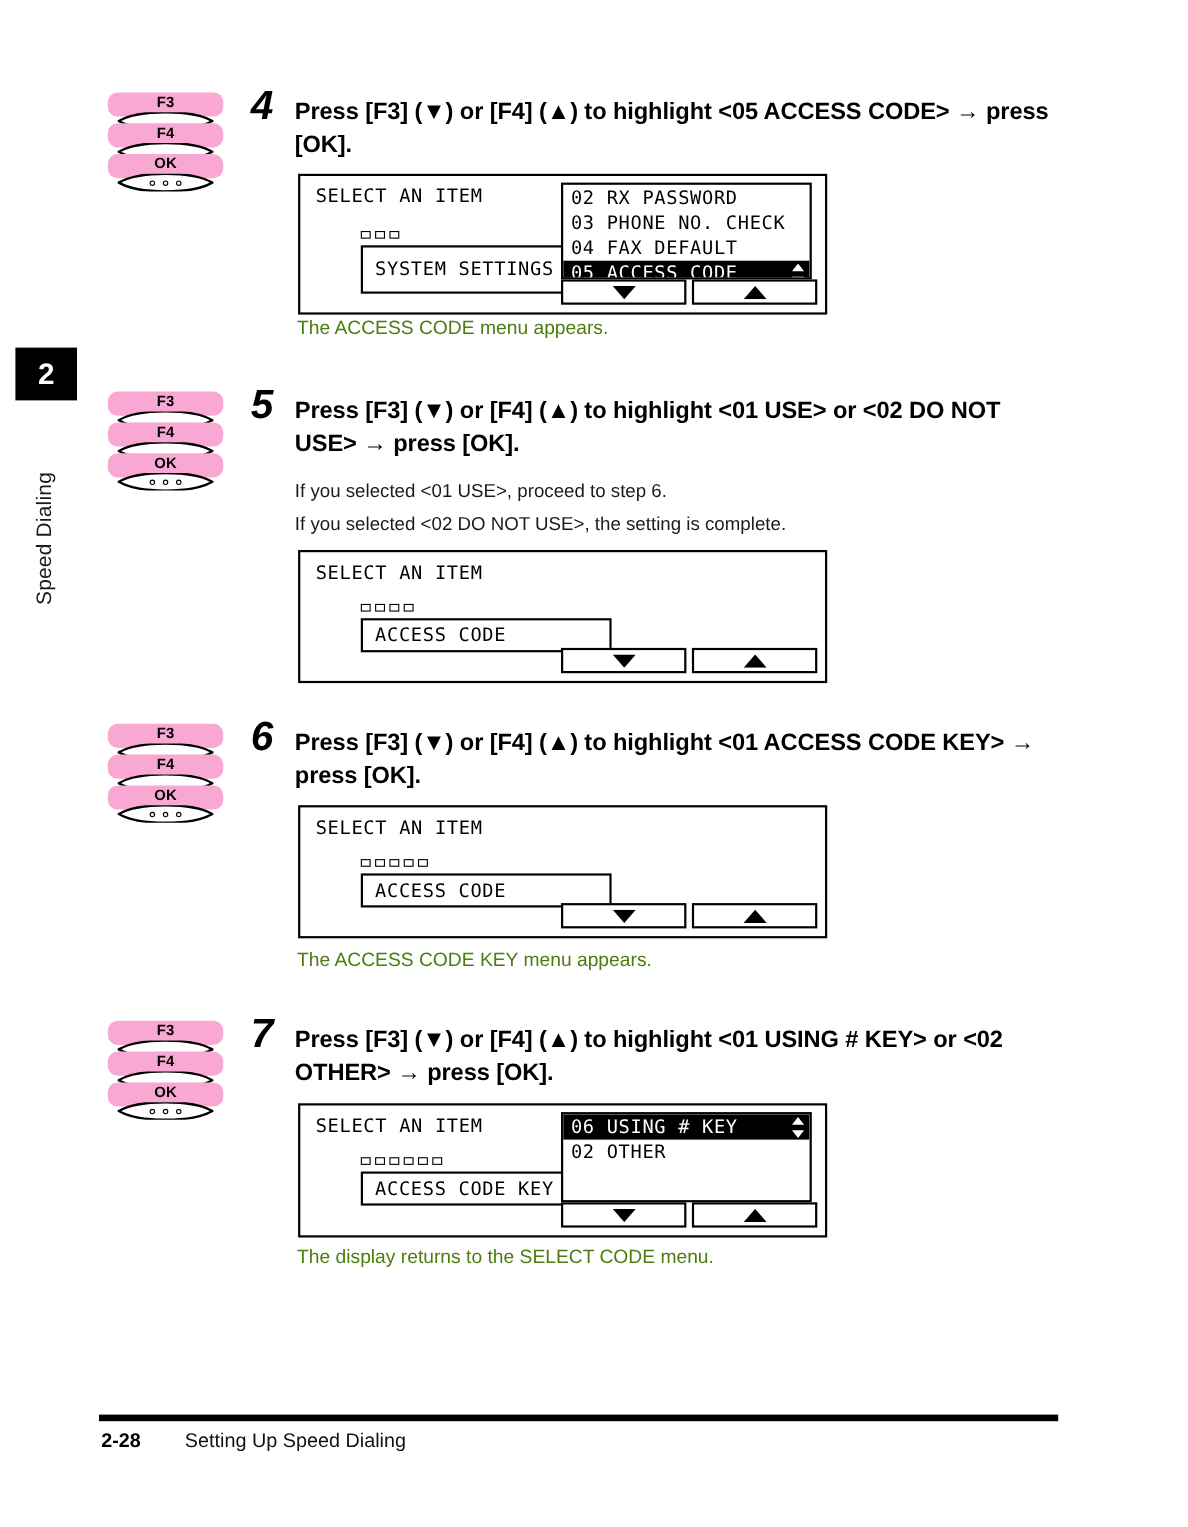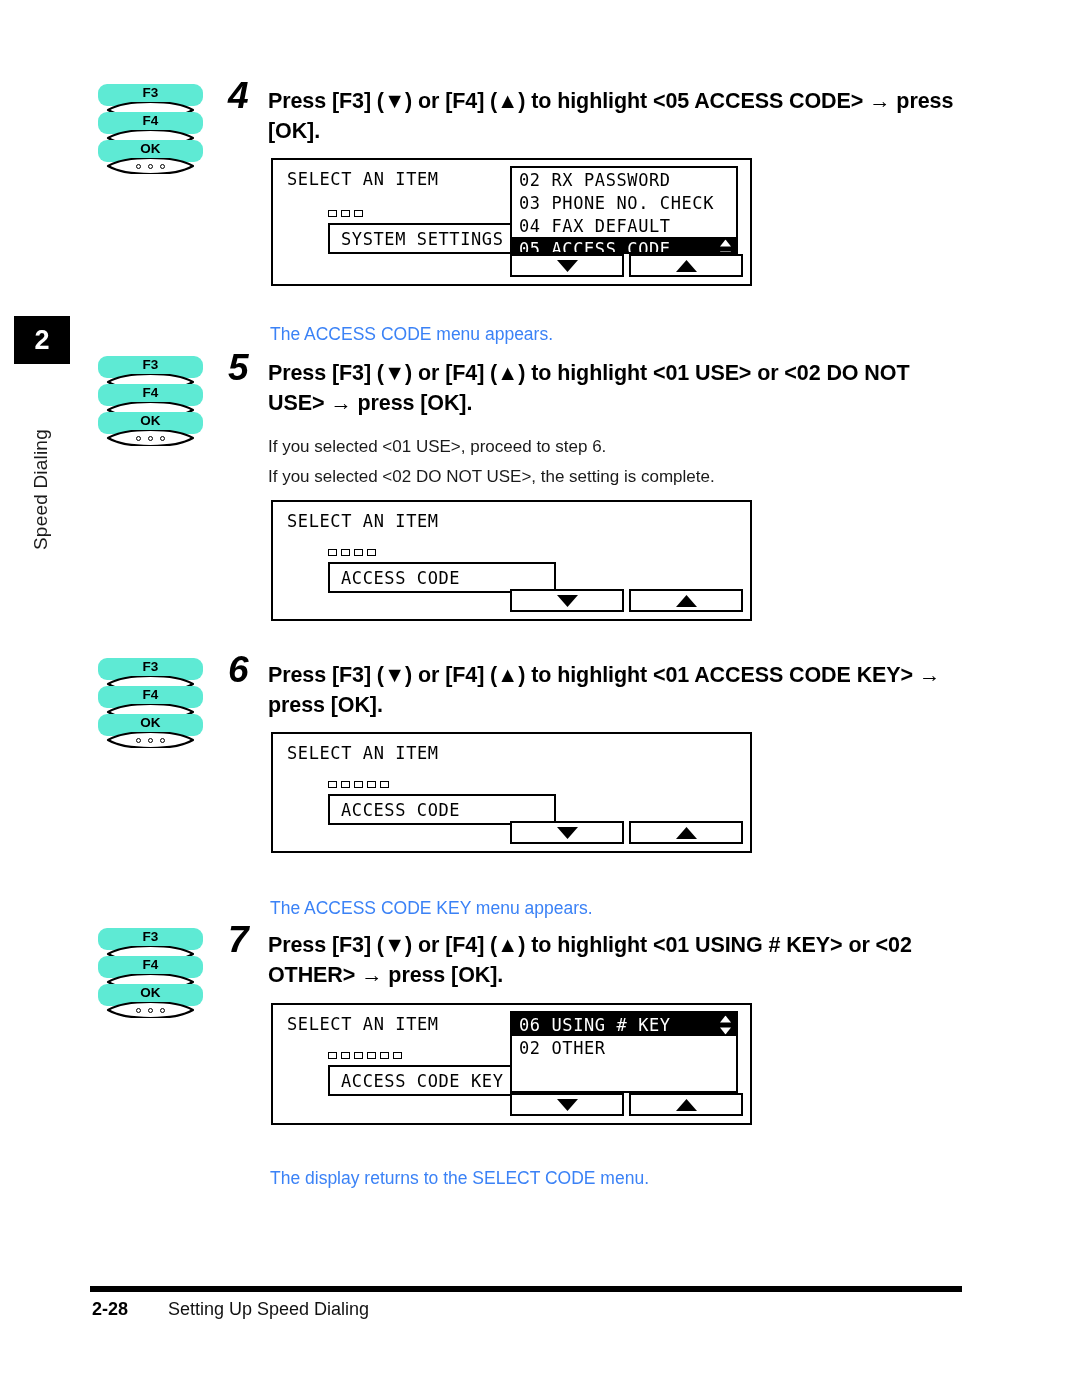--- a/index.html
+++ b/index.html
@@ -49,21 +49,21 @@
   
   .keys {
     position: absolute;
     left: 98px;
     top: 0;
     width: 108px;
   }
   .keypad {
     width: 105px;
     height: 22px;
-    background: #5eead4;
+    background: #f9a8d4;
     border-radius: 9px;
     position: relative;
     margin-bottom: 6px;
   }
   .keypad .klabel {
     position: absolute;
     top: 1px;
     left: 0;
     width: 105px;
     text-align: center;
@@ -129,23 +129,22 @@
     left: 268px;
     font-size: 17px;
     line-height: 22px;
     color: #1a1a1a;
     white-space: nowrap;
   }
   .caption {
     position: absolute;
     left: 270px;
     font-size: 17.5px;
-    color: #3b82f6;
+    color: #4d7c0f;
     white-space: nowrap;
-    margin-top: 36px;
   }
 
   
   .lcd {
     position: absolute;
     border: 2px solid #000;
     background: #fff;
     box-sizing: border-box;
     font-family: "DejaVu Sans Mono", monospace;
   }
@@ -299,21 +298,21 @@
     </div>
     <div class="stepnum" style="top: 75px; position: absolute;">4</div>
     <div class="heading" style="top: 86px;">Press [F3] (▼) or [F4] (▲) to highlight &lt;05 ACCESS CODE&gt; → press [OK].</div>
     <div class="lcd" style="left: 271px; top: 158px; width: 481px; height: 128px;">
       <div class="lcd-title">SELECT AN ITEM</div>
       <div class="crumbs" style="top: 50px;">
         <div class="crumb"></div>
         <div class="crumb"></div>
         <div class="crumb"></div>
       </div>
-      <div class="lcd-current" style="top: 63px; width: 228px; height: 31px;">SYSTEM SETTINGS</div>
+      <div class="lcd-current" style="top: 63px; width: 228px; height: 44px;">SYSTEM SETTINGS</div>
       <div class="lcd-list" style="left: 237px; top: 6px; width: 228px; height: 88px;">
         <div class="lcd-row">
           <span>02 RX PASSWORD</span>
         </div>
         <div class="lcd-row">
           <span>03 PHONE NO. CHECK</span>
         </div>
         <div class="lcd-row">
           <span>04 FAX DEFAULT</span>
         </div>

